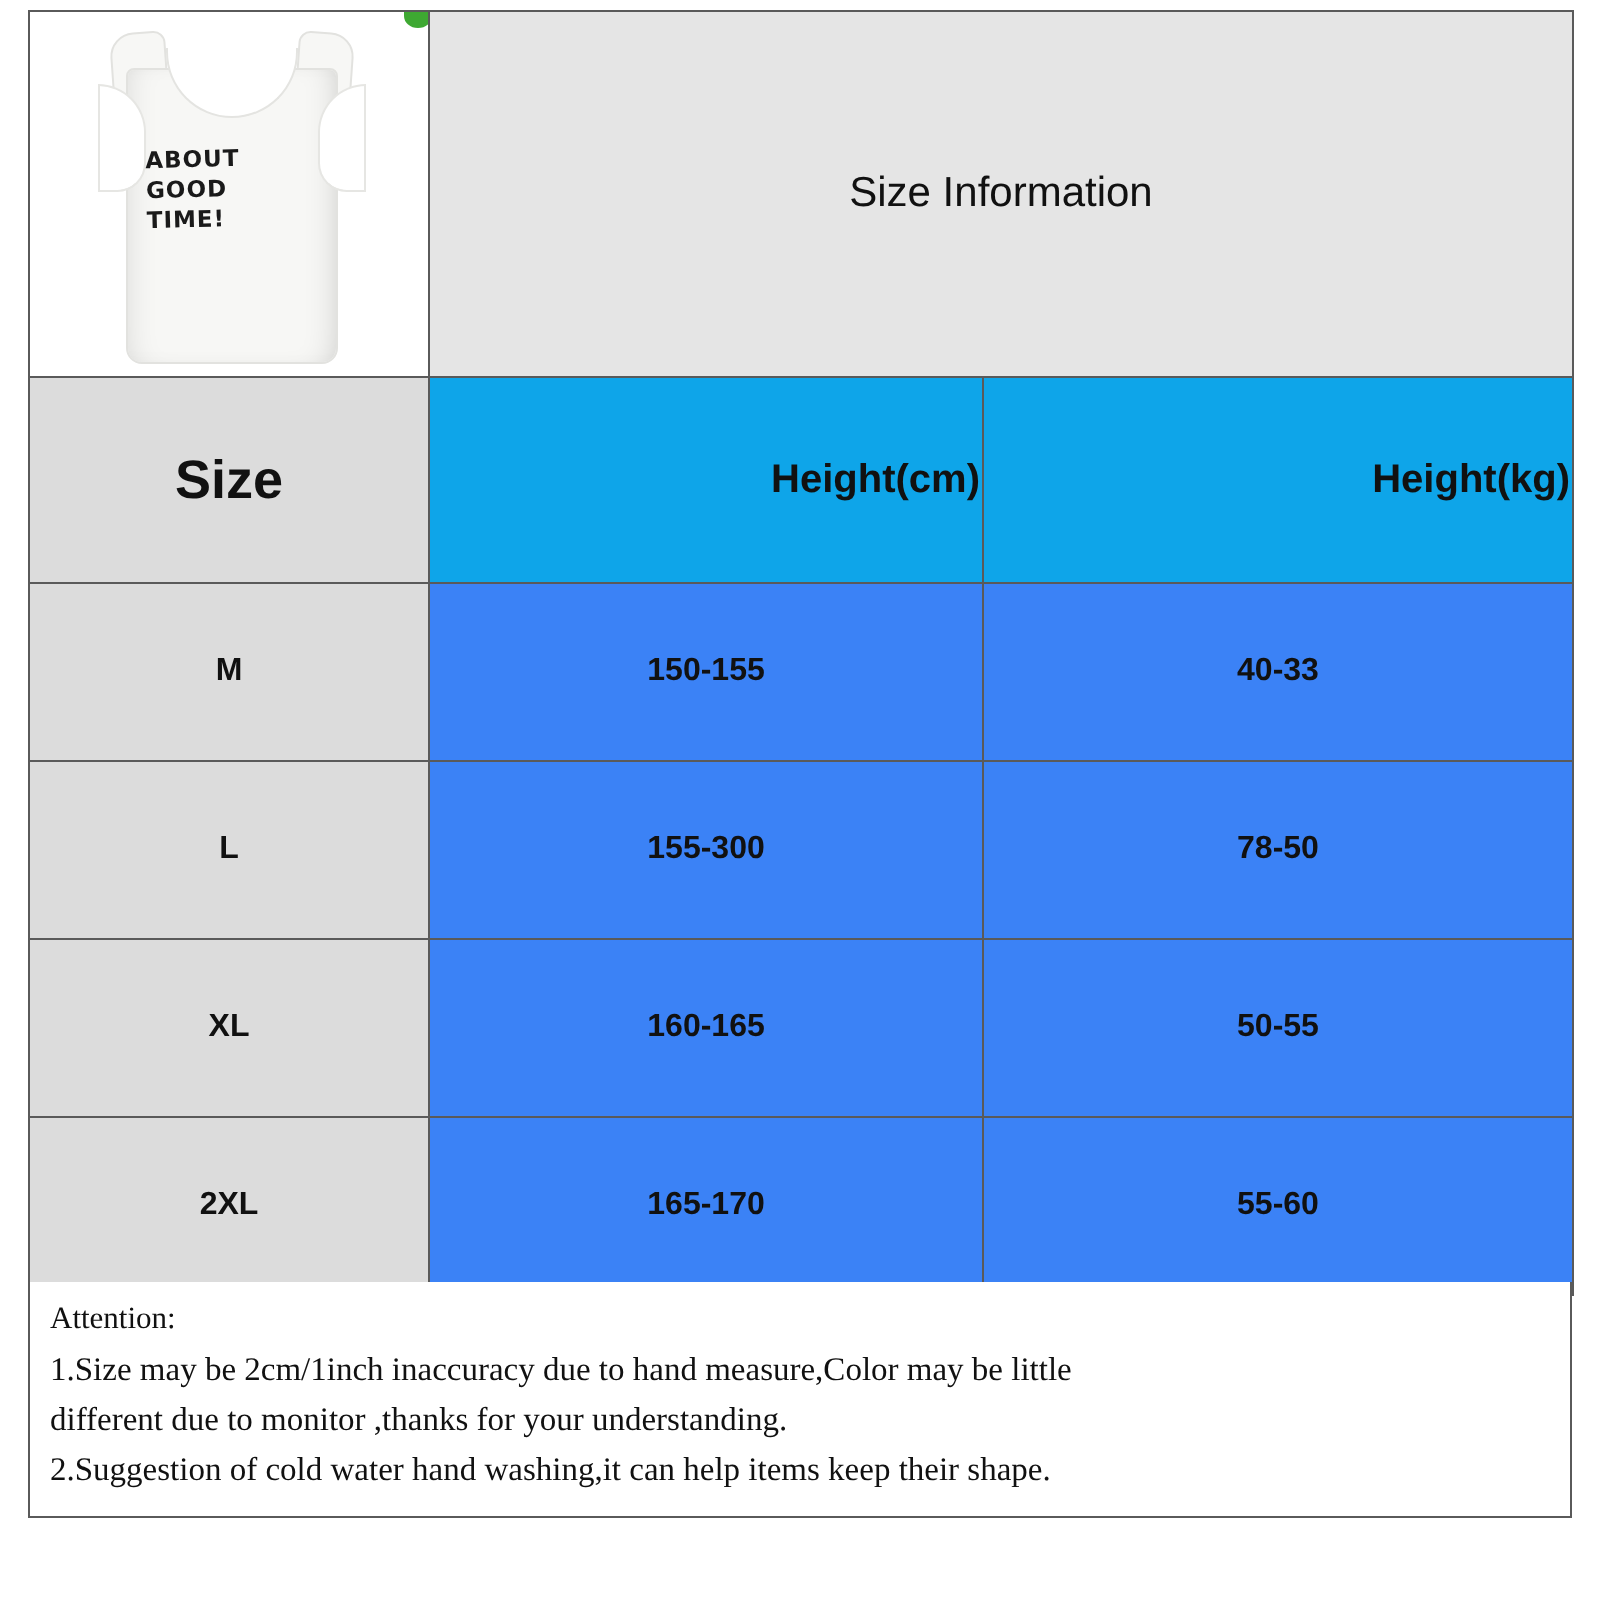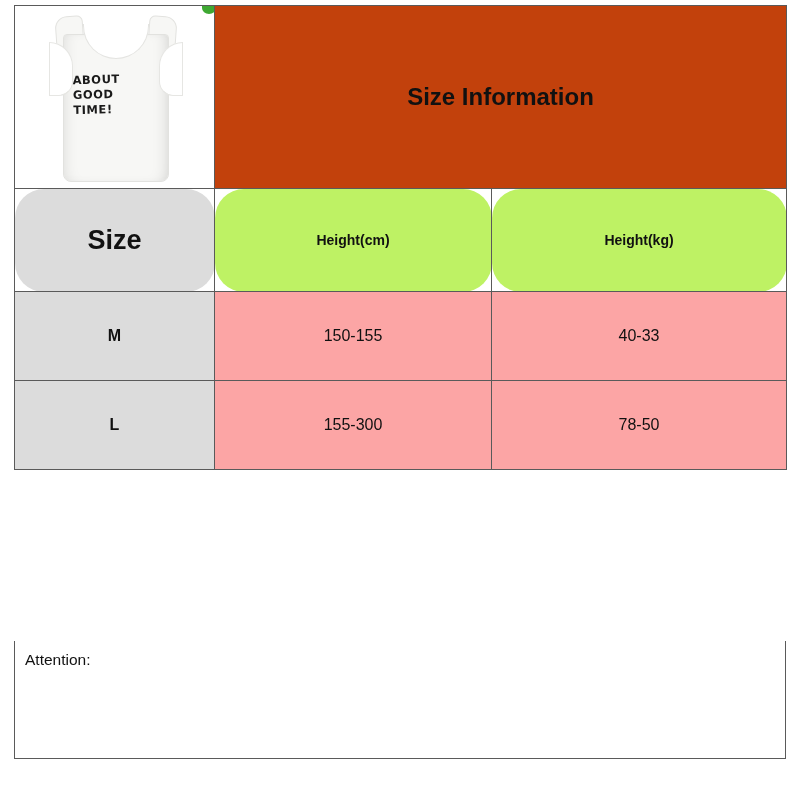--- a/index.html
+++ b/index.html
@@ -111,69 +111,70 @@
     right: -2px;
     top: -4px;
     width: 14px;
     height: 12px;
     background: #3ea832;
     border-radius: 0 0 50% 50%;
   }
 
   
   .title-cell {
-    background: #c2410c;
-    font-size: 24px;
-    font-weight: 700;
+    background: #e5e5e5;
+    font-size: 21px;
+    font-weight: 400;
     color: #111111;
   }
 
   
   .hdr {
     height: 100px;
     background: #dcdcdc;
     font-weight: 700;
-    border-radius: 29px;
   }
   .hdr.size-hdr { font-size: 27px; }
   .hdr.meas-hdr {
-    background: #bef264;
-    font-size: 14px;
+    background: #0ea5e9;
+    font-size: 20px;
+    text-align: right;
   }
 
   
   tr.data-row td { height: 86px; font-size: 16px; }
   td.cell-size {
     background: #dcdcdc;
     font-weight: 700;
     font-size: 17px;
   }
   td.cell-val {
-    background: #fca5a5;
-    font-weight: 400;
+    background: #3b82f6;
+    font-weight: 700;
   }
 
   
   .attention {
     position: absolute;
     left: 14px;
     top: 636px;
     width: 772px;
     box-sizing: border-box;
     border: 1px solid #5a5a5a;
     border-top: none;
     background: #ffffff;
     padding: 6px 8px 8px 10px;
     height: 118px;
   }
   .attention p {
     margin: 0;
     font-size: 16.5px;
     line-height: 25px;
     color: #111111;
+    font-family: Liberation Serif, serif;
   }
   .attention p.line-title { font-size: 15.5px; }
 </style>
 </head>
 <body>
 
 <div class="sheet">
 
   <table class="size-table">
     <colgroup>
@@ -211,20 +212,33 @@
       <tr class="data-row">
         <td class="cell-size">M</td>
         <td class="cell-val">150-155</td>
         <td class="cell-val">40-33</td>
       </tr>
       <tr class="data-row">
         <td class="cell-size">L</td>
         <td class="cell-val">155-300</td>
         <td class="cell-val">78-50</td>
       </tr>
+      <tr class="data-row">
+        <td class="cell-size">XL</td>
+        <td class="cell-val">160-165</td>
+        <td class="cell-val">50-55</td>
+      </tr>
+      <tr class="data-row">
+        <td class="cell-size">2XL</td>
+        <td class="cell-val">165-170</td>
+        <td class="cell-val">55-60</td>
+      </tr>
     </tbody>
   </table>
 
   <div class="attention">
     <p class="line-title">Attention:</p>
+    <p>1.Size may be 2cm/1inch inaccuracy due to hand measure,Color may be little</p>
+    <p>different due to monitor ,thanks for your understanding.</p>
+    <p>2.Suggestion of cold water hand washing,it can help items keep their shape.</p>
   </div>
 
 </div>
 
 </body></html>

